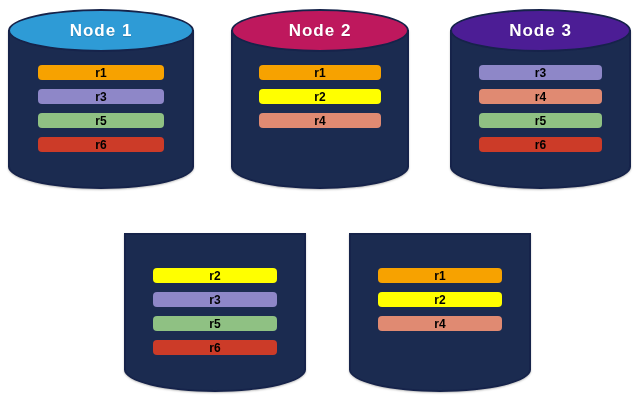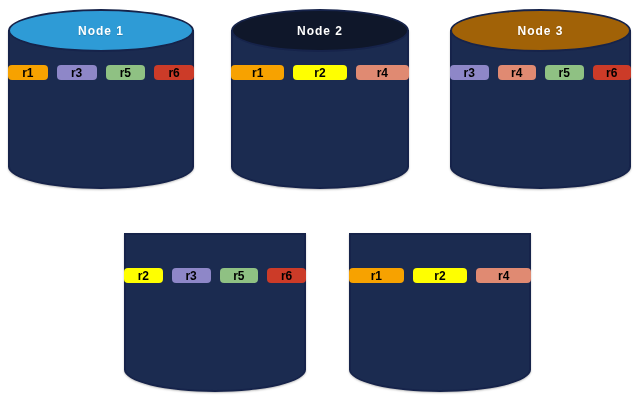--- a/index.html
+++ b/index.html
@@ -48,36 +48,36 @@
     border: 2px solid #16234a;
     border-radius: 50%;
     box-sizing: border-box;
     display: flex;
     align-items: center;
     justify-content: center;
   }
 
   .node-title {
     color: #ffffff;
-    font-size: 12px;
+    font-size: 17px;
     font-weight: bold;
     letter-spacing: 1px;
     line-height: 1;
     white-space: nowrap;
     text-shadow: 0 1px 1px rgba(0,0,0,0.18);
   }
 
   
   .replica-list {
     position: absolute;
     left: 0;
     right: 0;
     top: 56px;
     display: flex;
-    flex-direction: row;
+    flex-direction: column;
     align-items: center;
     gap: 9px;
   }
 
   .replica {
     width: 68%;
     height: 15px;
     border-radius: 4px;
     display: flex;
     align-items: center;
@@ -122,41 +122,41 @@
         <div class="replica" style="background: rgb(247, 162, 0);">
           <span class="replica-label">r1</span>
         </div>
         <div class="replica" style="background: rgb(255, 255, 0);">
           <span class="replica-label">r2</span>
         </div>
         <div class="replica" style="background: rgb(224, 138, 114);">
           <span class="replica-label">r4</span>
         </div>
       </div>
-      <div class="node-top" style="background: #0f172a; border-color: rgb(22, 35, 74);">
+      <div class="node-top" style="background: #be185d; border-color: rgb(22, 35, 74);">
         <span class="node-title">Node 2</span>
       </div>
     </div>
     <div class="node" style="left: 450px; top: 9px; width: 181px; height: 180px;">
       <div class="node-body" style="background: rgb(27, 43, 80); border-color: rgb(22, 35, 74);"></div>
       <div class="replica-list">
         <div class="replica" style="background: rgb(142, 135, 200);">
           <span class="replica-label">r3</span>
         </div>
         <div class="replica" style="background: rgb(224, 138, 114);">
           <span class="replica-label">r4</span>
         </div>
         <div class="replica" style="background: rgb(143, 193, 131);">
           <span class="replica-label">r5</span>
         </div>
         <div class="replica" style="background: rgb(204, 59, 40);">
           <span class="replica-label">r6</span>
         </div>
       </div>
-      <div class="node-top" style="background: #a16207; border-color: rgb(22, 35, 74);">
+      <div class="node-top" style="background: #4c1d95; border-color: rgb(22, 35, 74);">
         <span class="node-title">Node 3</span>
       </div>
     </div>
     <div class="node" style="left: 124px; top: 212px; width: 182px; height: 180px;">
       <div class="node-body" style="background: rgb(27, 43, 80); border-color: rgb(22, 35, 74);"></div>
       <div class="replica-list">
         <div class="replica" style="background: rgb(255, 255, 0);">
           <span class="replica-label">r2</span>
         </div>
         <div class="replica" style="background: rgb(142, 135, 200);">

